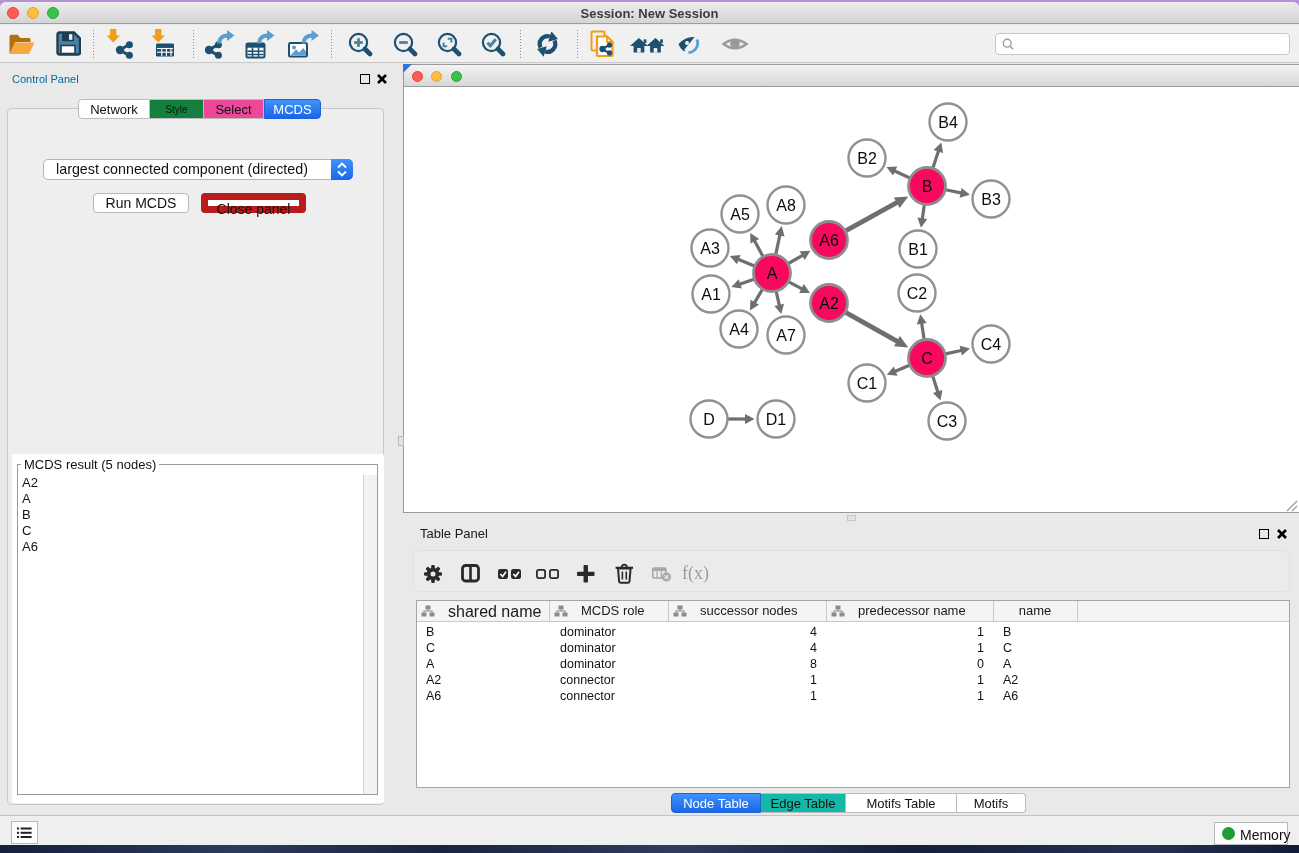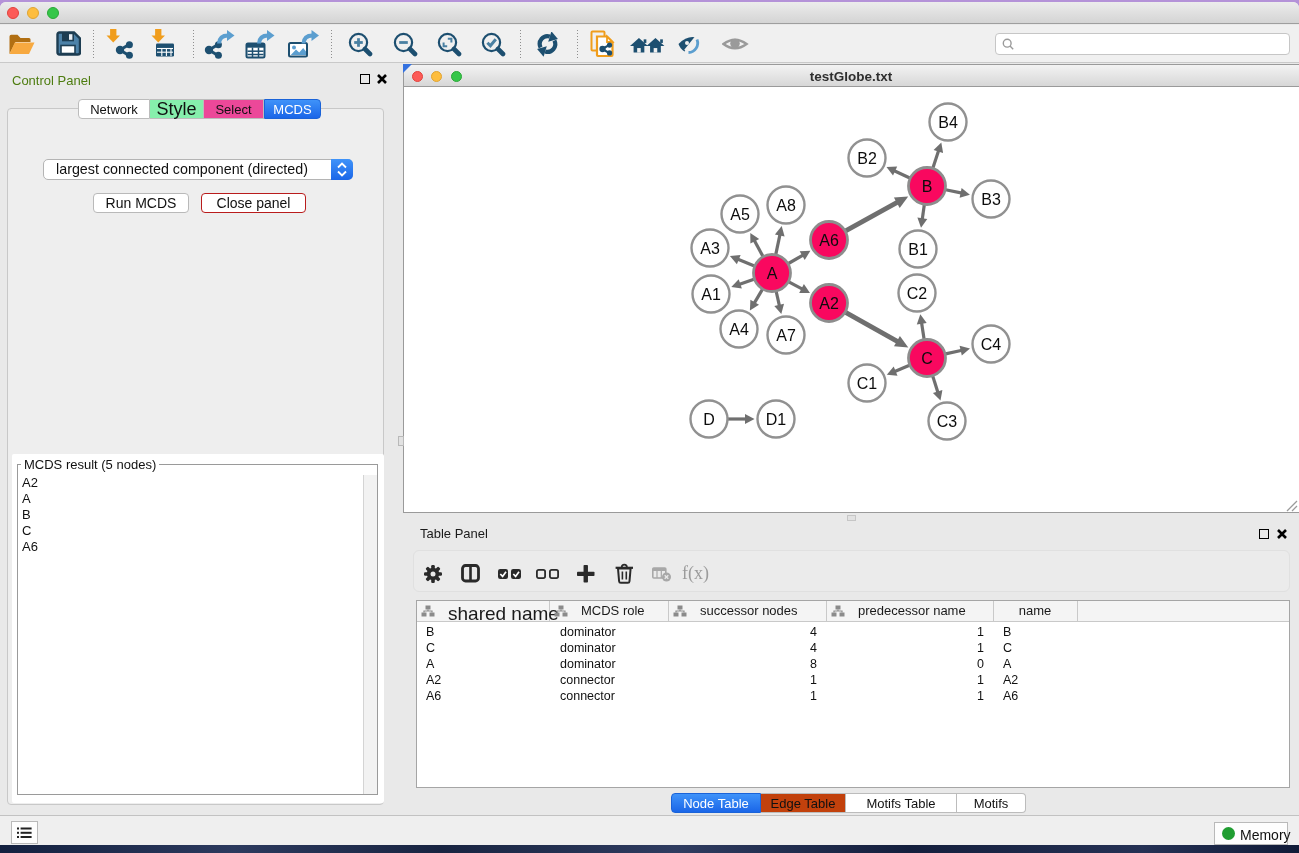--- a/index.html
+++ b/index.html
@@ -4,20 +4,21 @@
 body{width:1299px;height:853px;position:relative;font-family:"Liberation Sans",sans-serif;overflow:hidden;background:#b492d8}
 .abs{position:absolute}
 .tl{border-radius:50%;width:12px;height:12px}
 </style></head><body>
 <div class="abs" style="left:0;top:845px;width:1299px;height:8px;background:linear-gradient(90deg,#13203f,#2c3a5e 18%,#182441 34%,#2f3c60 52%,#141f3d 70%,#253154 88%,#101b38)"></div>
 <div class="abs" style="left:0;top:2px;width:1299px;height:843px;background:#e9e9e9;border-radius:6px 6px 0 0">
 <div class="abs" style="left:0;top:0;width:1299px;height:22px;background:linear-gradient(#ececec,#d4d4d4);border-bottom:1px solid #9e9e9e;border-radius:6px 6px 0 0"></div>
 <div class="abs tl" style="left:7px;top:5px;background:#fc5b57;border:1px solid #e2423c"></div>
 <div class="abs tl" style="left:27px;top:5px;background:#fdbd3e;border:1px solid #e0a432"></div>
 <div class="abs tl" style="left:47px;top:5px;background:#35c649;border:1px solid #2aa837"></div>
+<div class="abs" style="left:0;top:4px;width:1299px;text-align:center;font-size:13px;font-weight:bold;color:#3c3c3c">Session: New Session</div>
 <div class="abs" style="left:0;top:23px;width:1299px;height:38px;background:#f0f0f0;border-bottom:1px solid #c9c9c9"></div>
 <div class="abs" style="left:0;top:23px;width:1299px;height:38px">
 <svg style="position:absolute;left:8px;top:8px" width="28" height="24" viewBox="0 0 28 24">
         <path d="M1.5,21 V3.5 q0-1.8 1.8-1.8 h6.2 l3,3.2 h8.5 q1.5,0 1.5,1.5 V9 h-15 z" fill="#b16f12"></path>
         <path d="M1.5,21 L6.8,9.5 h19.7 L21,21 z" fill="#f7a940"></path>
       </svg>
 <svg style="position:absolute;left:56px;top:6px" width="25" height="25" viewBox="0 0 25 25">
         <path d="M1.5,3.5 q0-2 2-2 h14.5 l6,6 v14 q0,2 -2,2 h-18.5 q-2,0 -2,-2 z" fill="#4d82a8" stroke="#1d3d52" stroke-width="2.4"></path>
         <rect x="6" y="1.8" width="12" height="8.5" fill="#1d3d52"></rect>
         <rect x="13" y="3.2" width="3.4" height="5.6" fill="#e9eef3"></rect>
@@ -154,52 +155,51 @@
 <div class="abs" style="left:93px;top:28px;width:1px;height:29px;background:repeating-linear-gradient(#8f8f8f 0,#8f8f8f 1px,transparent 1px,transparent 3px)"></div>
 <div class="abs" style="left:193px;top:28px;width:1px;height:29px;background:repeating-linear-gradient(#8f8f8f 0,#8f8f8f 1px,transparent 1px,transparent 3px)"></div>
 <div class="abs" style="left:331px;top:28px;width:1px;height:29px;background:repeating-linear-gradient(#8f8f8f 0,#8f8f8f 1px,transparent 1px,transparent 3px)"></div>
 <div class="abs" style="left:520px;top:28px;width:1px;height:29px;background:repeating-linear-gradient(#8f8f8f 0,#8f8f8f 1px,transparent 1px,transparent 3px)"></div>
 <div class="abs" style="left:577px;top:28px;width:1px;height:29px;background:repeating-linear-gradient(#8f8f8f 0,#8f8f8f 1px,transparent 1px,transparent 3px)"></div>
 <div class="abs" style="left:995px;top:31px;width:295px;height:22px;background:#fff;border:1px solid #c6c6c6;border-radius:4px"></div>
 <svg class="abs" style="left:1002px;top:36px" width="13" height="13" viewBox="0 0 13 13">
       <circle cx="5.2" cy="5.2" r="3.9" fill="none" stroke="#9a9a9a" stroke-width="1.4"></circle>
       <line x1="8" y1="8" x2="11.2" y2="11.2" stroke="#9a9a9a" stroke-width="1.4"></line>
     </svg>
-<div class="abs" style="left:12px;top:71px;font-size:13px;color:#4d7c0f">Control Panel</div>
+<div class="abs" style="left:12px;top:71px;font-size:11px;color:#0369a1">Control Panel</div>
 <div class="abs" style="left:360px;top:72px;width:10px;height:10px;border:1.6px solid #000"></div>
 <svg class="abs" style="left:376px;top:71px" width="12" height="12" viewBox="0 0 12 12">
       <path d="M2,2 L10,10 M10,2 L2,10" stroke="#000" stroke-width="2.6"></path>
     </svg>
 <div class="abs" style="left:7px;top:106px;width:377px;height:697px;background:#eeeeee;border:1px solid #c8c8c8;border-radius:4px"></div>
 <div class="abs" style="left:78px;top:97px;width:72px;height:20px;background:#fff;color:#111;border:1px solid #bcbcbc;border-radius:4px 0 0 4px;font-size:13px;text-align:center;line-height:19px">Network</div>
-<div class="abs" style="left:150px;top:97px;width:54px;height:20px;background:#86efac;color:#111;border:1px solid #bcbcbc;border-left:none;font-size:18px;text-align:center;line-height:19px">Style</div>
+<div class="abs" style="left:150px;top:97px;width:54px;height:20px;background:#15803d;color:#111;border:1px solid #bcbcbc;border-left:none;font-size:10px;text-align:center;line-height:19px">Style</div>
 <div class="abs" style="left:204px;top:97px;width:60px;height:20px;background:#ec4899;color:#111;border:1px solid #bcbcbc;border-left:none;font-size:13px;text-align:center;line-height:19px">Select</div>
 <div class="abs" style="left:264px;top:97px;width:57px;height:20px;background:linear-gradient(#3f93f9,#1a66e8);color:#fff;border:1px solid #1a63d8;border-radius:0 4px 4px 0;font-size:13px;text-align:center;line-height:19px">MCDS</div>
 <div class="abs" style="left:43px;top:157px;width:310px;height:21px;background:#fff;border:1px solid #b4b4b4;border-radius:5px"></div>
 <div class="abs" style="left:331px;top:157px;width:22px;height:21px;background:linear-gradient(#3f93f9,#1a66e8);border-radius:0 5px 5px 0"></div>
 <svg class="abs" style="left:336px;top:160px" width="12" height="15" viewBox="0 0 12 15">
       <path d="M2,5.5 L6,1.5 L10,5.5 M2,9.5 L6,13.5 L10,9.5" stroke="#fff" stroke-width="1.8" fill="none"></path>
     </svg>
 <div class="abs" style="left:56px;top:159px;font-size:14.3px;color:#111">largest connected component (directed)</div>
 <div class="abs" style="left:93px;top:191px;width:96px;height:20px;background:#fff;border:1px solid #b9b9b9;border-radius:4px;font-size:14px;text-align:center;line-height:19px;color:#111">Run MCDS</div>
-<div class="abs" style="left:201px;top:191px;width:105px;height:20px;background:#fff;border:1px solid #b91c1c;border-radius:4px;font-size:14px;text-align:center;line-height:19px;color:#111">Close panel</div>
+<div class="abs" style="left:201px;top:191px;width:105px;height:20px;background:#fff;border:7px solid #b91c1c;border-radius:4px;font-size:14px;text-align:center;line-height:19px;color:#111">Close panel</div>
 <div class="abs" style="left:12px;top:452px;width:372px;height:349px;background:#fff;border-radius:2px"></div>
 <div class="abs" style="left:17px;top:462px;width:361px;height:331px;border:1px solid #9a9a9a"></div>
 <div class="abs" style="left:21px;top:455px;background:#fff;padding:0 3px;font-size:13px;color:#111">MCDS result (5 nodes)</div>
 <div class="abs" style="left:363px;top:473px;width:14px;height:319px;background:#f2f2f2;border-left:1px solid #d4d4d4"></div>
 <div class="abs" style="left:22px;top:473px;font-size:13px;line-height:16px;color:#111">A2<br>A<br>B<br>C<br>A6</div>
 <div class="abs" style="left:403px;top:62px;width:896px;height:449px;background:#fff;border:1px solid #9a9a9a;border-right:none;border-radius:5px 0 0 0"></div>
 <div class="abs" style="left:403px;top:62px;width:896px;height:23px;background:linear-gradient(#f3f3f3,#d7d7d7);border:1px solid #9a9a9a;border-right:none;border-radius:5px 0 0 0"></div>
 <svg class="abs" style="left:403px;top:62px" width="9" height="9">
       <path d="M0,0 h9 L0,9 z" fill="#3572e0"></path>
     </svg>
 <div class="abs tl" style="left:412px;top:69px;width:11px;height:11px;background:#fc5b57;border:1px solid #e2423c"></div>
 <div class="abs tl" style="left:431px;top:69px;width:11px;height:11px;background:#fdbd3e;border:1px solid #e0a432"></div>
 <div class="abs tl" style="left:451px;top:69px;width:11px;height:11px;background:#35c649;border:1px solid #2aa837"></div>
-<div class="abs" style="left:403px;top:67px;width:896px;text-align:center;font-size:13.5px;font-weight:bold;color:#2e2e2e">testGlobe.txt</div>
 <svg width="1299" height="853" style="position:absolute;left:0;top:0">
       <line x1="762.9" y1="254.3" x2="754.1" y2="237.9" stroke="#6f6f6f" stroke-width="3.2"></line>
       <polygon points="750.3,230.9 759.2,236.9 750.4,241.6" fill="#6f6f6f"></polygon>
       <line x1="775.8" y1="252.4" x2="780.1" y2="231.9" stroke="#6f6f6f" stroke-width="3.2"></line>
       <polygon points="781.7,224.1 784.6,234.4 774.9,232.4" fill="#6f6f6f"></polygon>
       <line x1="754.4" y1="263.9" x2="737.4" y2="257.0" stroke="#6f6f6f" stroke-width="3.2"></line>
       <polygon points="729.9,254.0 740.6,253.0 736.9,262.2" fill="#6f6f6f"></polygon>
       <line x1="754.0" y1="277.2" x2="738.9" y2="282.4" stroke="#6f6f6f" stroke-width="3.2"></line>
       <polygon points="731.3,285.0 738.7,277.2 741.9,286.6" fill="#6f6f6f"></polygon>
       <line x1="762.4" y1="287.4" x2="754.0" y2="301.6" stroke="#6f6f6f" stroke-width="3.2"></line>
@@ -344,21 +344,21 @@
 <div class="abs" style="left:682px;top:561px;font-family:'Liberation Serif',serif;font-size:18px;color:#9b9b9b">f(x)</div>
 <div class="abs" style="left:416px;top:598px;width:874px;height:188px;background:#fff;border:1px solid #a5a5a5"></div>
 <div class="abs" style="left:417px;top:599px;width:872px;height:21px;background:#f4f4f4;border-bottom:1px solid #c9c9c9"></div>
 <div class="abs" style="left:549px;top:599px;width:1px;height:21px;background:#c9c9c9"></div>
 <svg style="position:absolute;left:421px;top:603px" width="14" height="12" viewBox="0 0 14 12">
       <rect x="4.5" y="0.5" width="5" height="4" fill="#8b8b8b"></rect>
       <rect x="0.5" y="7.5" width="5" height="4" fill="#8b8b8b"></rect>
       <rect x="8.5" y="7.5" width="5" height="4" fill="#8b8b8b"></rect>
       <path d="M7,4.5 v1.5 M3,7.5 v-1.5 h8 v1.5" fill="none" stroke="#8b8b8b" stroke-width="1.2"></path>
     </svg>
-<div class="abs" style="left:448px;top:601px;font-size:19px;color:#1a1a1a">shared name</div>
+<div class="abs" style="left:448px;top:601px;font-size:16px;color:#1a1a1a">shared name</div>
 <div class="abs" style="left:668px;top:599px;width:1px;height:21px;background:#c9c9c9"></div>
 <svg style="position:absolute;left:554px;top:603px" width="14" height="12" viewBox="0 0 14 12">
       <rect x="4.5" y="0.5" width="5" height="4" fill="#8b8b8b"></rect>
       <rect x="0.5" y="7.5" width="5" height="4" fill="#8b8b8b"></rect>
       <rect x="8.5" y="7.5" width="5" height="4" fill="#8b8b8b"></rect>
       <path d="M7,4.5 v1.5 M3,7.5 v-1.5 h8 v1.5" fill="none" stroke="#8b8b8b" stroke-width="1.2"></path>
     </svg>
 <div class="abs" style="left:581px;top:601px;font-size:13px;color:#1a1a1a">MCDS role</div>
 <div class="abs" style="left:826px;top:599px;width:1px;height:21px;background:#c9c9c9"></div>
 <svg style="position:absolute;left:673px;top:603px" width="14" height="12" viewBox="0 0 14 12">
@@ -397,21 +397,21 @@
 <div class="abs" style="left:560px;top:671px;font-size:12.5px;color:#111">connector</div>
 <div class="abs" style="left:700px;top:671px;width:117px;text-align:right;font-size:12.5px;color:#111">1</div>
 <div class="abs" style="left:860px;top:671px;width:124px;text-align:right;font-size:12.5px;color:#111">1</div>
 <div class="abs" style="left:1003px;top:671px;font-size:12.5px;color:#111">A2</div>
 <div class="abs" style="left:426px;top:687px;font-size:12.5px;color:#111">A6</div>
 <div class="abs" style="left:560px;top:687px;font-size:12.5px;color:#111">connector</div>
 <div class="abs" style="left:700px;top:687px;width:117px;text-align:right;font-size:12.5px;color:#111">1</div>
 <div class="abs" style="left:860px;top:687px;width:124px;text-align:right;font-size:12.5px;color:#111">1</div>
 <div class="abs" style="left:1003px;top:687px;font-size:12.5px;color:#111">A6</div>
 <div class="abs" style="left:671px;top:791px;width:90px;height:20px;background:linear-gradient(#3f93f9,#1a66e8);color:#fff;border:1px solid #1a63d8;border-radius:4px 0 0 4px;font-size:13px;text-align:center;line-height:19px">Node Table</div>
-<div class="abs" style="left:761px;top:791px;width:85px;height:20px;background:#c2410c;color:#111;border:1px solid #bcbcbc;border-left:none;font-size:13px;text-align:center;line-height:19px">Edge Table</div>
+<div class="abs" style="left:761px;top:791px;width:85px;height:20px;background:#14b8a6;color:#111;border:1px solid #bcbcbc;border-left:none;font-size:13px;text-align:center;line-height:19px">Edge Table</div>
 <div class="abs" style="left:846px;top:791px;width:111px;height:20px;background:#fff;color:#111;border:1px solid #bcbcbc;border-left:none;font-size:13px;text-align:center;line-height:19px">Motifs Table</div>
 <div class="abs" style="left:957px;top:791px;width:69px;height:20px;background:#fff;color:#111;border:1px solid #bcbcbc;border-left:none;border-radius:0 4px 4px 0;font-size:13px;text-align:center;line-height:19px">Motifs</div>
 <div class="abs" style="left:0;top:813px;width:1299px;height:30px;background:#efefef;border-top:1px solid #c2c2c2"></div>
 <div class="abs" style="left:11px;top:819px;width:27px;height:23px;background:#fdfdfd;border:1px solid #b9b9b9"></div>
 <svg class="abs" style="left:17px;top:825px" width="15" height="12" viewBox="0 0 15 12">
       <g fill="#222">
         <rect x="0" y="0.5" width="2" height="2"></rect>
         <rect x="0" y="4.8" width="2" height="2"></rect>
         <rect x="0" y="9" width="2" height="2"></rect>
         <rect x="3.6" y="0.5" width="11" height="2"></rect>

